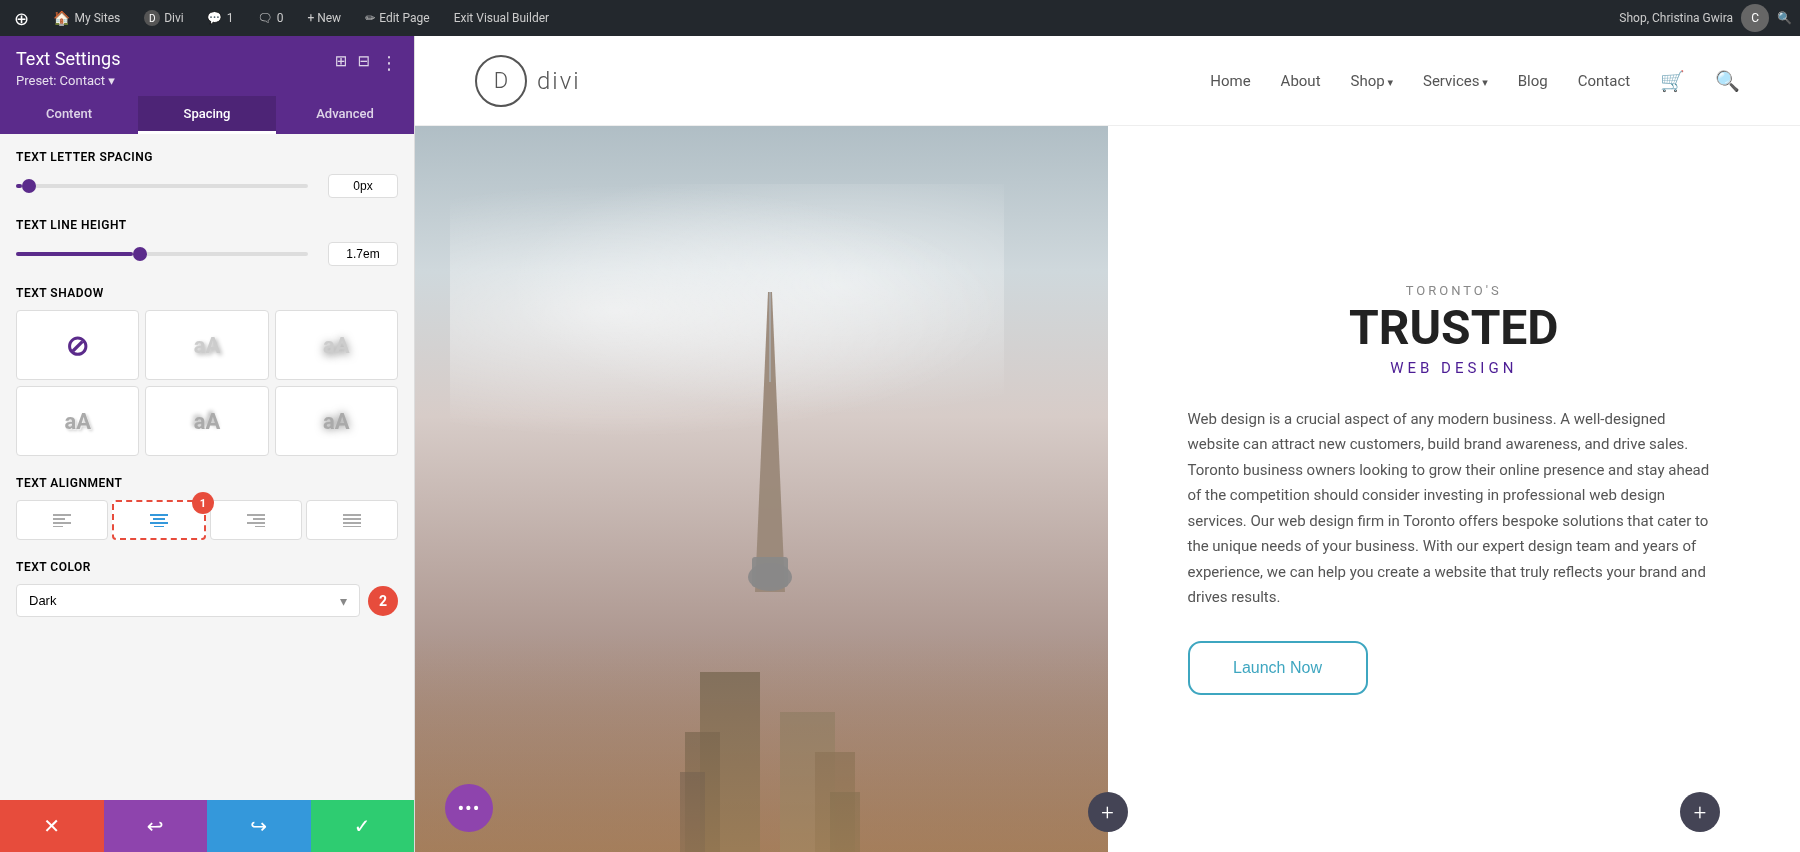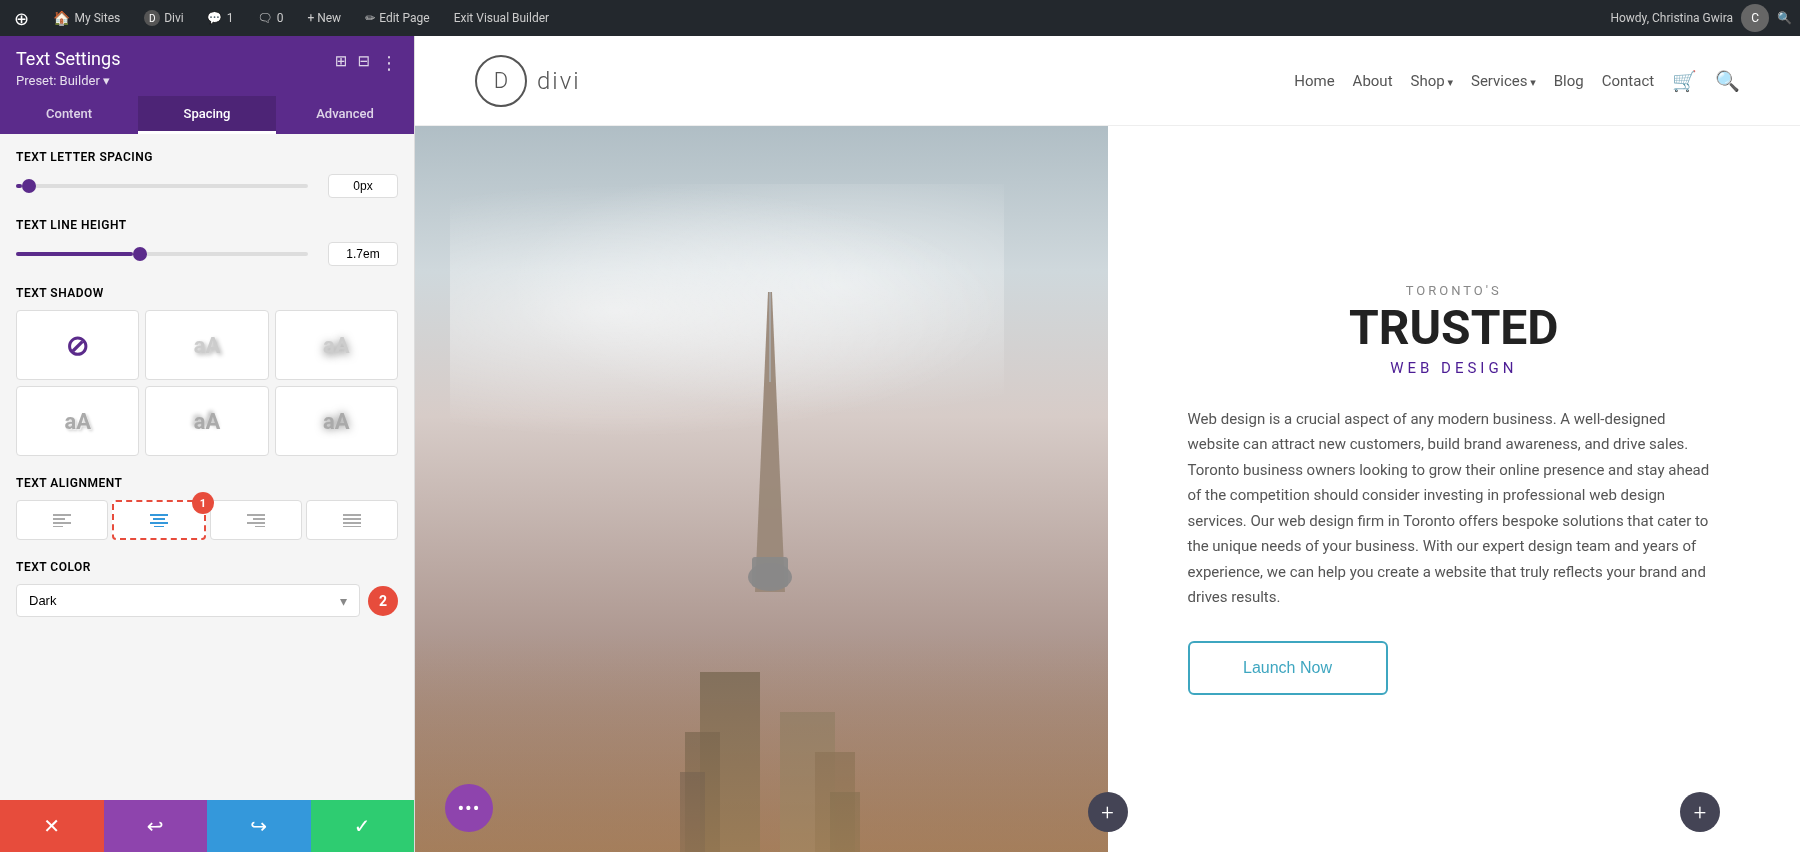--- a/index.html
+++ b/index.html
@@ -321,21 +321,21 @@
     }
     .logo-text {
       font-size: 24px;
       font-weight: 300;
       color: #555;
       letter-spacing: 2px;
     }
     .site-menu {
       display: flex;
       align-items: center;
-      gap: 18px;
+      gap: 30px;
     }
     .menu-item {
       font-size: 15px;
       color: #555;
       cursor: pointer;
       text-decoration: none;
     }
     .menu-item.has-dropdown::after {
       content: ' ▾';
       font-size: 11px;
@@ -394,23 +394,23 @@
       color: #555;
       margin-bottom: 30px;
     }
     .launch-btn {
       border: 2px solid #3ea6c0;
       color: #3ea6c0;
       background: #fff;
       padding: 16px 30px;
       font-size: 16px;
       cursor: pointer;
-      width: 200px;
+      width: 180px;
       text-align: center;
-      border-radius: 6px;
+      border-radius: 13px;
     }
     .dots-btn {
       width: 48px;
       height: 48px;
       border-radius: 50%;
       background: #8e44ad;
       display: flex;
       align-items: center;
       justify-content: center;
       cursor: pointer;
@@ -459,35 +459,35 @@
     <span>+ New</span>
   </div>
   <div class="admin-bar-item">
     <span>✏</span>
     <span>Edit Page</span>
   </div>
   <div class="admin-bar-item">
     <span>Exit Visual Builder</span>
   </div>
   <div class="admin-bar-right">
-    <span>Howdy, Christina Gwira</span>
+    <span>Shop, Christina Gwira</span>
     <div style="width:28px;height:28px;border-radius:50%;background:#666;display:flex;align-items:center;justify-content:center;color:#fff;font-size:12px;">C</div>
     <span>🔍</span>
   </div>
 </div>
 
 <div class="main-layout">
 
   <div class="left-panel">
 
     <div class="panel-header" style="position:relative;">
       <div style="display:flex;justify-content:space-between;align-items:flex-start;">
         <div>
           <div class="panel-title">Text Settings</div>
-          <div class="panel-preset">Preset: Builder ▾</div>
+          <div class="panel-preset">Preset: Contact ▾</div>
         </div>
         <div style="display:flex;gap:10px;margin-top:4px;">
           <span style="color:rgba(255,255,255,0.8);cursor:pointer;font-size:15px;">⊞</span>
           <span style="color:rgba(255,255,255,0.8);cursor:pointer;font-size:15px;">⊟</span>
           <span style="color:rgba(255,255,255,0.8);cursor:pointer;font-size:18px;">⋮</span>
         </div>
       </div>
     </div>
 
     <div class="panel-tabs">

